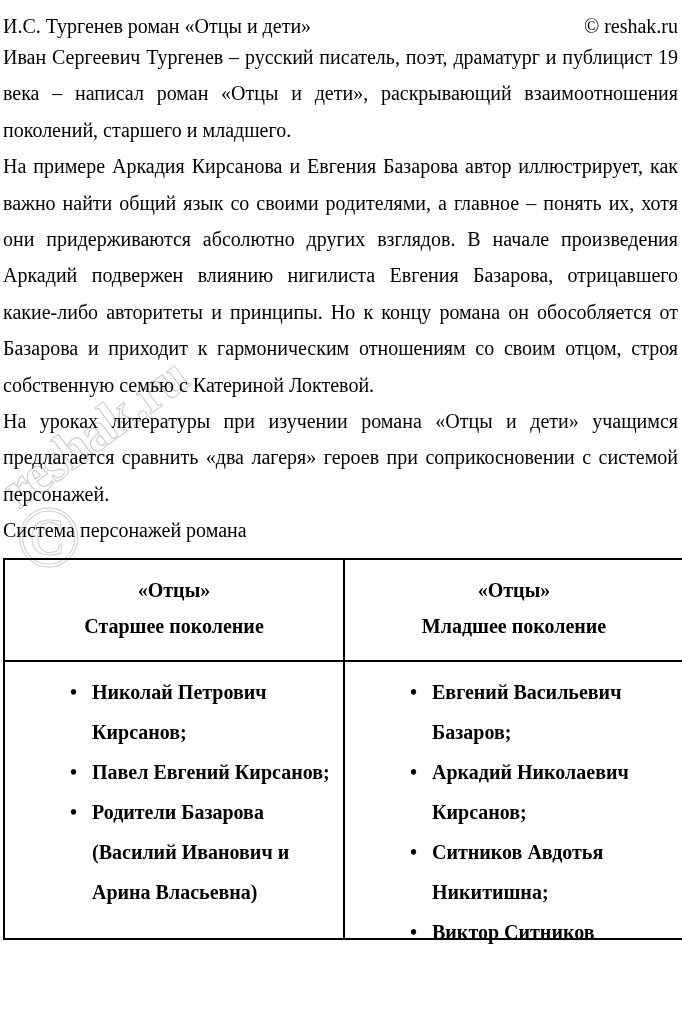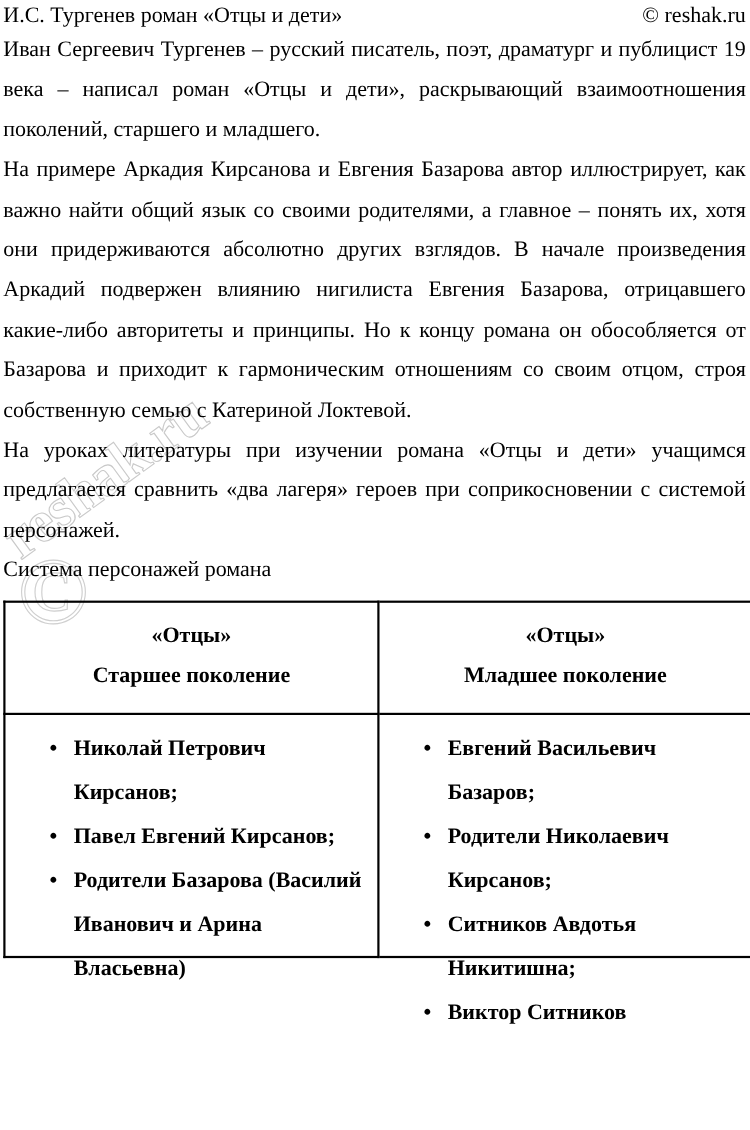--- a/index.html
+++ b/index.html
@@ -58,21 +58,21 @@
     -webkit-text-stroke: 1px #cfcfcf;
   }
 
   
   .doc-header {
     position: relative;
     z-index: 2;
     display: flex;
     justify-content: space-between;
     align-items: baseline;
-    padding: 1px 4px 0 3px;
+    padding: 13px 4px 0 3px;
     font-size: 20px;
     line-height: 26px;
   }
   .doc-title { white-space: nowrap; }
   .doc-credit { white-space: nowrap; }
 
   
   .body-text {
     position: relative;
     z-index: 2;
@@ -117,22 +117,23 @@
     padding: 12px 6px 16px 6px;
     text-align: center;
   }
   .head-line {
     font-size: 20px;
     line-height: 36px;
   }
 
   .list-cell {
     padding: 10px 8px 12px 0;
-    height: 219px;
+    height: 276px;
     box-sizing: border-box;
+    margin-left: 25px;
   }
   ul.char-list {
     margin: 0;
     padding: 0 0 0 62px;
     list-style: none;
   }
   ul.char-list li {
     position: relative;
     font-size: 20px;
     line-height: 40px;
@@ -193,21 +194,21 @@
               <li>Николай Петрович Кирсанов;</li>
               <li>Павел Евгений Кирсанов;</li>
               <li>Родители Базарова (Василий Иванович и Арина Власьевна)</li>
             </ul>
           </div>
         </td>
         <td class="col-right">
           <div class="list-cell">
             <ul class="char-list">
               <li>Евгений Васильевич Базаров;</li>
-              <li>Родители Николаевич Кирсанов;</li>
+              <li>Аркадий Николаевич Кирсанов;</li>
               <li>Ситников Авдотья Никитишна;</li>
               <li>Виктор Ситников</li>
             </ul>
           </div>
         </td>
       </tr>
     </tbody>
   </table>
 
 </div>

